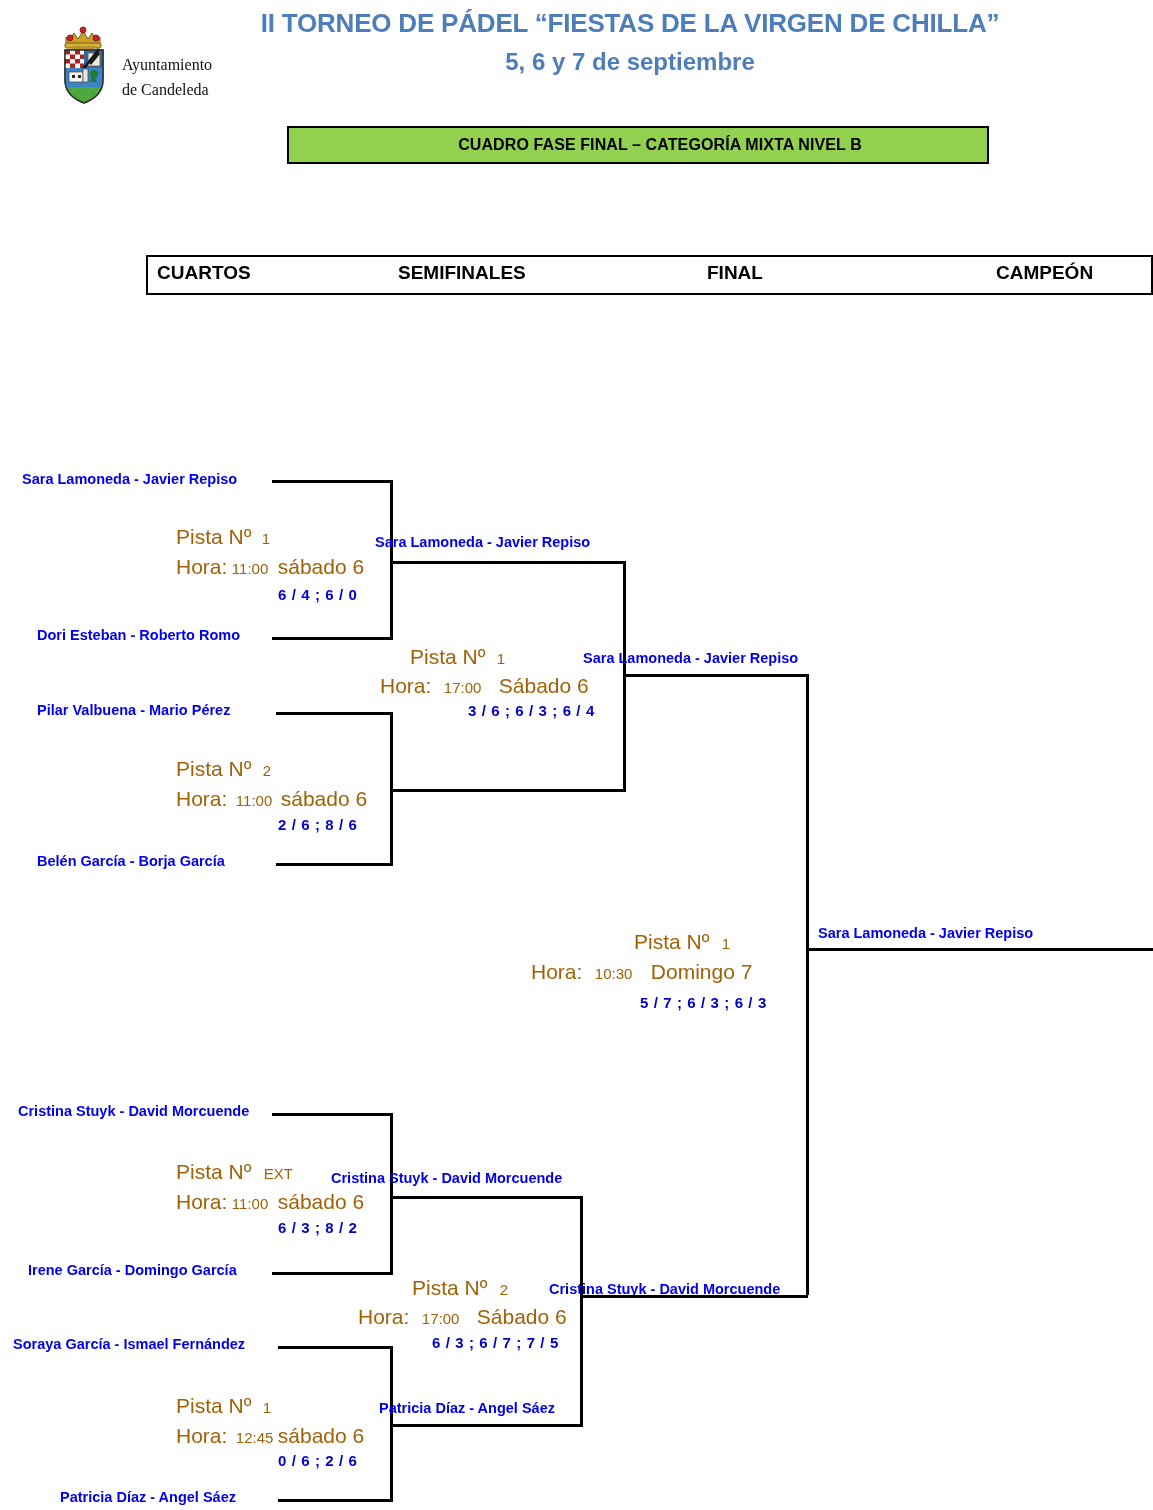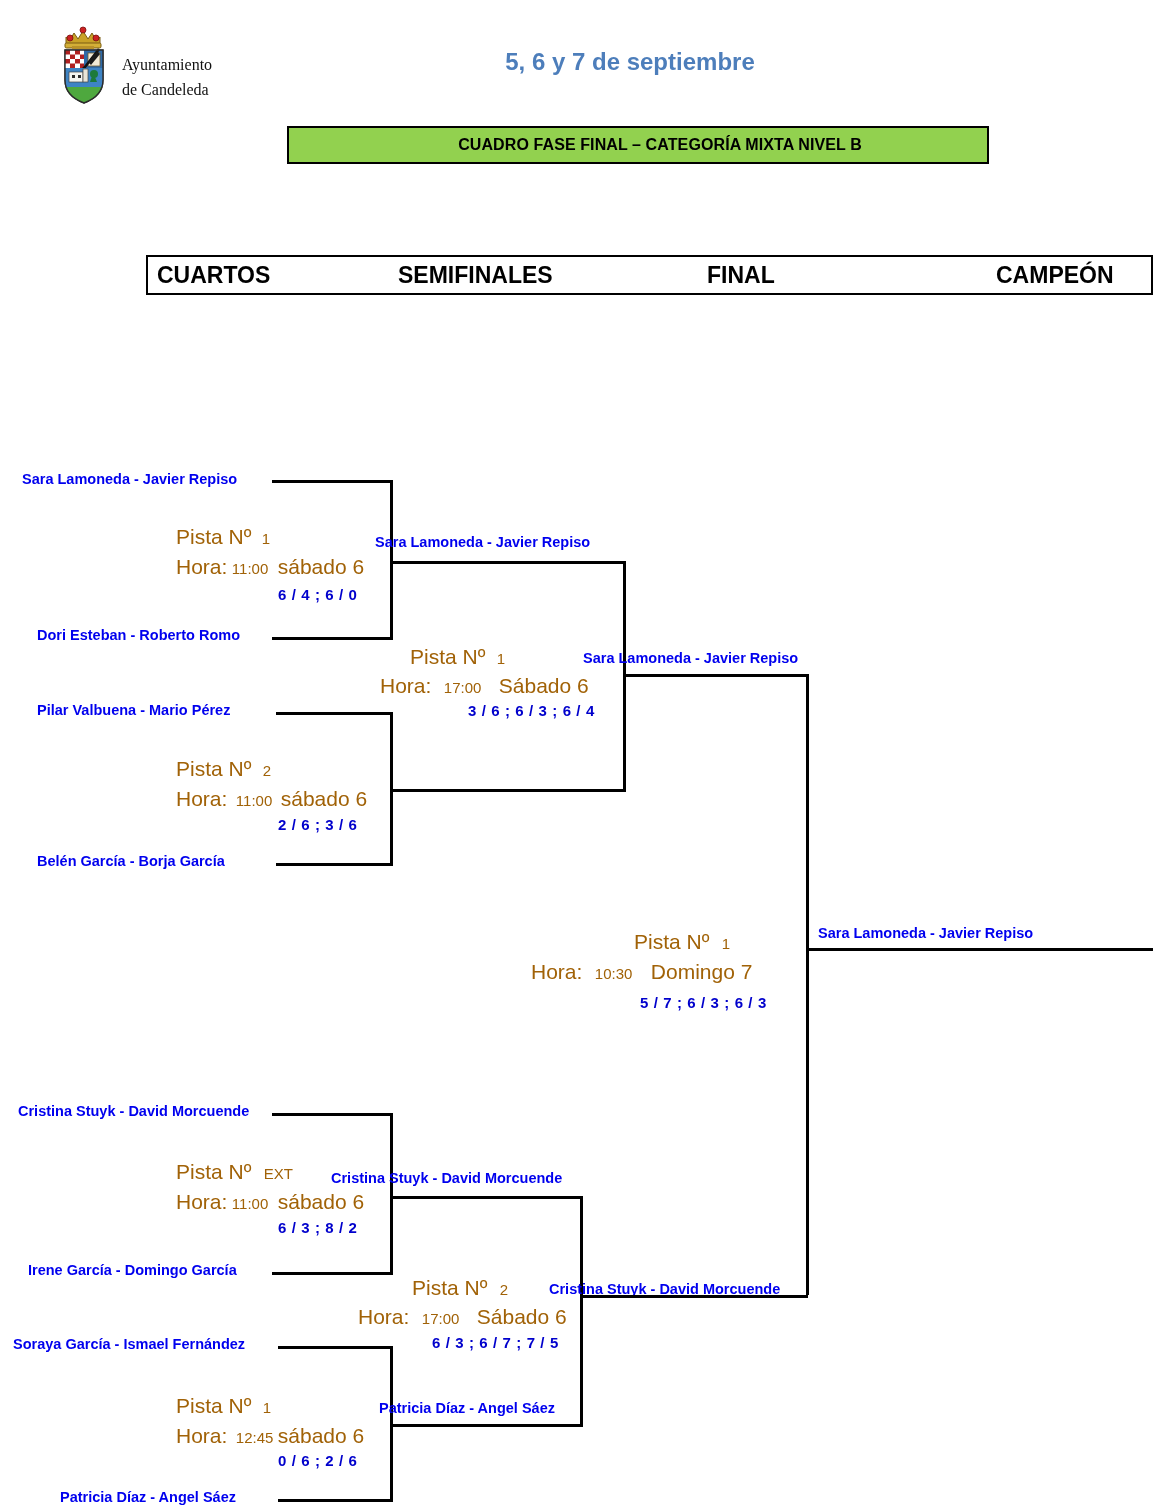--- a/index.html
+++ b/index.html
@@ -86,21 +86,21 @@
     top: 255px;
     width: 1007px;
     height: 40px;
     border: 2px solid #000000;
     box-sizing: border-box;
     background: #ffffff;
   }
   .round-label {
     position: absolute;
     top: 6px;
-    font-size: 23px;
+    font-size: 19px;
     font-weight: bold;
     color: #000000;
     white-space: nowrap;
   }
 
   
   .ln-h {
     position: absolute;
     height: 0;
     border-top: 3px solid #000000;
@@ -189,20 +189,21 @@
       <path d="M14 65 L50 65 Q48 75 32 81 Q16 75 14 65 Z" fill="#4ea83e"></path>
       <path d="M13 28 L51 28 L51 58 Q51 74 32 81 Q13 74 13 58 Z" fill="none" stroke="#2b2b2b" stroke-width="1.4"></path>
     </svg>
   </div>
 
   <div class="muni-text">
     <div>Ayuntamiento</div>
     <div>de Candeleda</div>
   </div>
 
+  <div class="title-main">II TORNEO DE PÁDEL “FIESTAS DE LA VIRGEN DE CHILLA”</div>
   <div class="title-sub">5, 6 y 7 de septiembre</div>
   <div class="category-bar">
     <span>CUADRO FASE FINAL – CATEGORÍA MIXTA NIVEL B</span>
   </div>
 
   <div class="rounds-bar"></div>
   <div class="round-label" style="left:157px; top:262px;">CUARTOS</div>
   <div class="round-label" style="left:398px; top:262px;">SEMIFINALES</div>
   <div class="round-label" style="left:707px; top:262px;">FINAL</div>
   <div class="round-label" style="left:996px; top:262px;">CAMPEÓN</div>
@@ -236,21 +237,21 @@
 
   <div class="meta" style="left:176px; top:757px;">
     <span class="lbl">Pista Nº</span>
     <span class="val-sm" style="margin-left:7px;">2</span>
   </div>
   <div class="meta" style="left:176px; top:787px;">
     <span class="lbl">Hora:</span>
     <span class="val-sm" style="margin-left:4px;">11:00</span>
     <span class="val-lg" style="margin-left:4px;">sábado 6</span>
   </div>
-  <div class="score" style="left:278px; top:816px;">2 / 6 ; 3 / 6</div>
+  <div class="score" style="left:278px; top:816px;">2 / 6 ; 8 / 6</div>
 
   <div class="team" style="left:375px; top:534px;">Sara Lamoneda - Javier Repiso</div>
   <div class="ln-h" style="left:390px; top:561px; width:235px;"></div>
   <div class="ln-h" style="left:390px; top:789px; width:235px;"></div>
   <div class="ln-v" style="left:623px; top:561px; height:231px;"></div>
 
   <div class="meta" style="left:410px; top:645px;">
     <span class="lbl">Pista Nº</span>
     <span class="val-sm" style="margin-left:7px;">1</span>
   </div>

